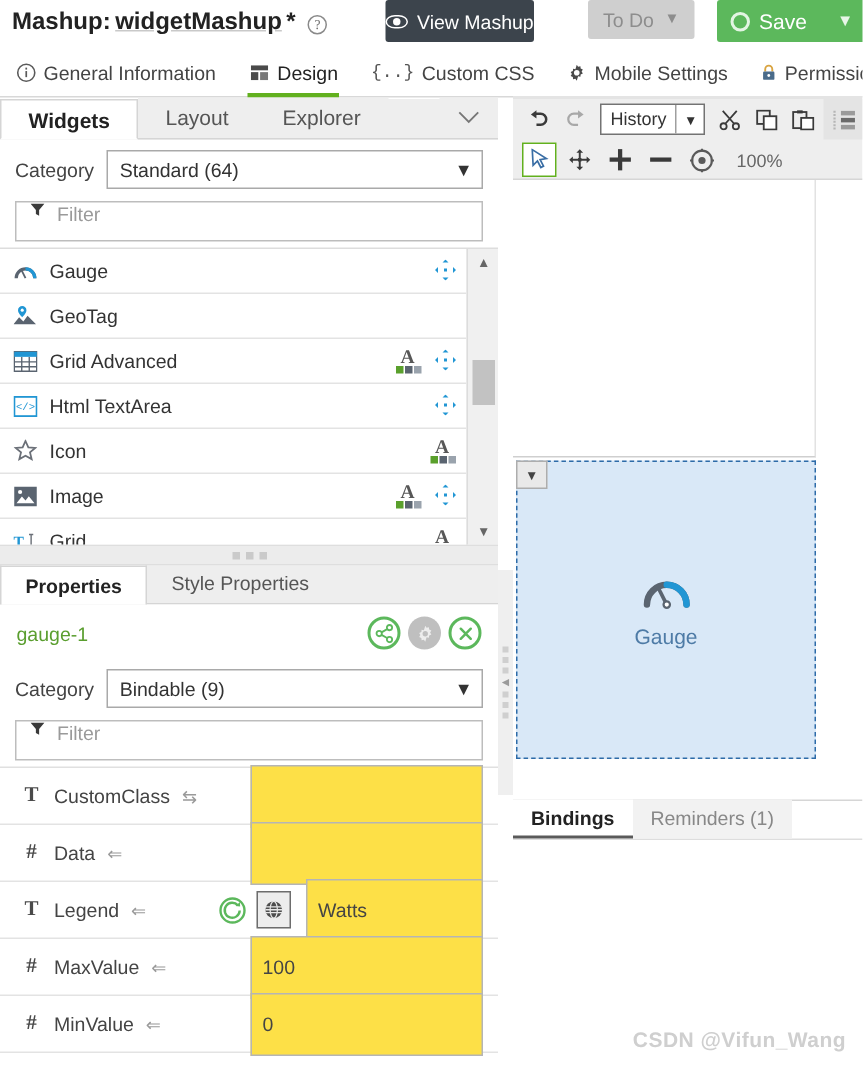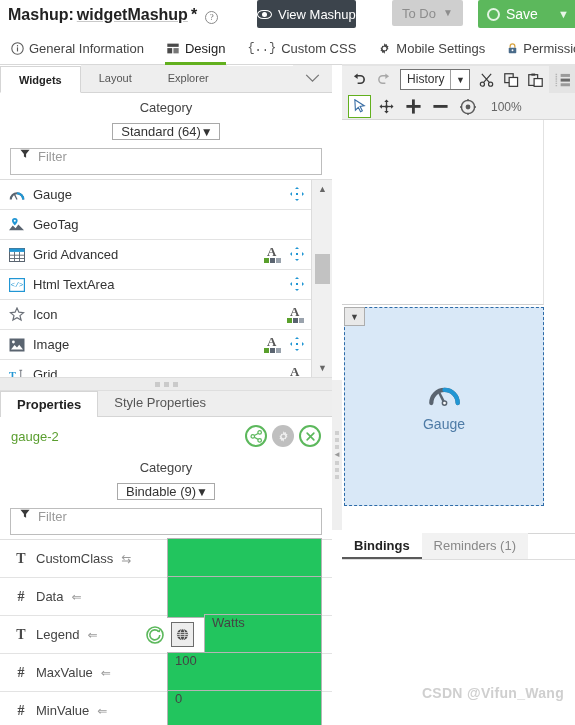--- a/index.html
+++ b/index.html
@@ -88,34 +88,33 @@
   .leftpanel {
     position: absolute; left: 0; top: 66px; width: 332px; height: 659px;
     background: #ffffff;
   }
   .paneltabs {
     display: flex; align-items: flex-end; height: 27px;
     background: #eeeeee; border-bottom: 1px solid #d5d5d5;
   }
   .paneltab {
     height: 27px; line-height: 27px; padding: 0 18px;
-    font-size: 11px; color: #555; background: #eeeeee; text-align: center;
+    font-size: 14px; color: #555; background: #eeeeee; text-align: center;
   }
   .paneltab.active {
     background: #ffffff; color: #222; font-weight: bold;
     border-left: 1px solid #d5d5d5; border-right: 1px solid #d5d5d5;
     border-top: 1px solid #d5d5d5; border-bottom: 1px solid #fff;
     margin-bottom: -1px;
   }
   .paneltab.chev { margin-left: auto; padding: 0 12px; color: #777; font-size: 13px; }
 
   .catrow {
     display: flex; align-items: center; gap: 8px;
     padding: 7px 10px 3px 10px;
-    flex-direction: column;
   }
   .catlabel { font-size: 13px; color: #444; white-space: nowrap; }
   .select {
     flex: 1; height: 26px; border: 1px solid #a9a9a9; background: #fff;
     display: flex; align-items: center; justify-content: space-between;
     padding: 0 6px 0 8px; font-size: 13px; color: #333;
   }
   .select .tri { font-size: 12px; color: #333; }
   .filterbox {
     margin: 5px 10px 4px 10px; height: 27px;
@@ -197,22 +196,22 @@
   }
   .ptype {
     width: 18px; font-size: 14px; font-weight: bold; color: #4a4a4a;
     text-align: center; font-family: "Liberation Serif", serif;
   }
   .ptype.t { color: #4a4a4a; }
   .pname { font-size: 13px; color: #444; white-space: nowrap; }
   .parrow { font-size: 12px; color: #9a9a9a; margin-left: 2px; }
   .pfill { flex: 1; }
   .pinput {
-    width: 155px; height: 42px; border: 1px solid #b5b5b5; background: #22c55e;
-    display: flex; padding: 0 7px;
+    width: 155px; height: 42px; border: 1px solid #b5b5b5; background: #fde047;
+    display: flex; align-items: center; padding: 0 7px;
     font-size: 13px; color: #444;
   }
   .refresh-ic { width: 20px; height: 20px; }
   .globe-btn {
     width: 23px; height: 25px; border: 1px solid #6d6d6d; background: #ededed;
     display: flex; align-items: center; justify-content: center;
   }
 
   
   .vsplit {
@@ -532,21 +531,21 @@
     <div class="propstabs">
       <div class="ptab active">
         <span>Properties</span>
       </div>
       <div class="ptab">
         <span>Style Properties</span>
       </div>
     </div>
 
     <div class="widgetid-row">
-      <span class="widgetid">gauge-2</span>
+      <span class="widgetid">gauge-1</span>
       <span class="circbtn green">
         <svg width="13" height="13" viewBox="0 0 14 14">
           <circle cx="10.4" cy="2.6" r="1.9" fill="none" stroke="#5cb85c" stroke-width="1.3"></circle>
           <circle cx="10.4" cy="11.2" r="1.9" fill="none" stroke="#5cb85c" stroke-width="1.3"></circle>
           <circle cx="3" cy="6.9" r="1.9" fill="none" stroke="#5cb85c" stroke-width="1.3"></circle>
           <path d="M4.7 6l4-2.3M4.7 7.8l4 2.3" stroke="#5cb85c" stroke-width="1.3"></path>
         </svg>
       </span>
       <span class="circbtn gray">
         <svg width="13" height="13" viewBox="0 0 16 16">

